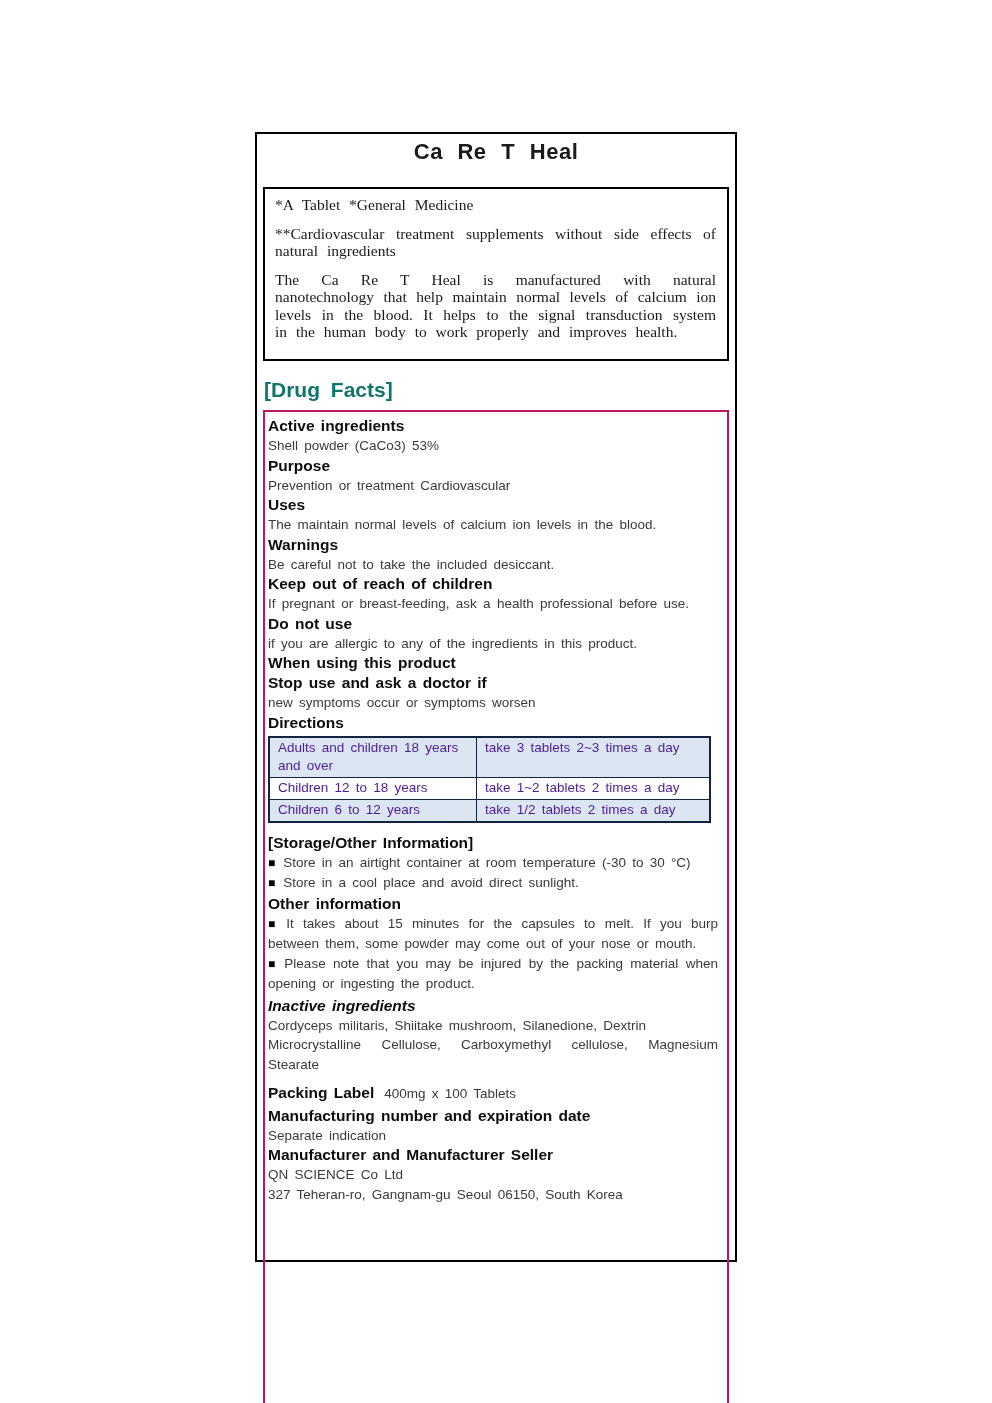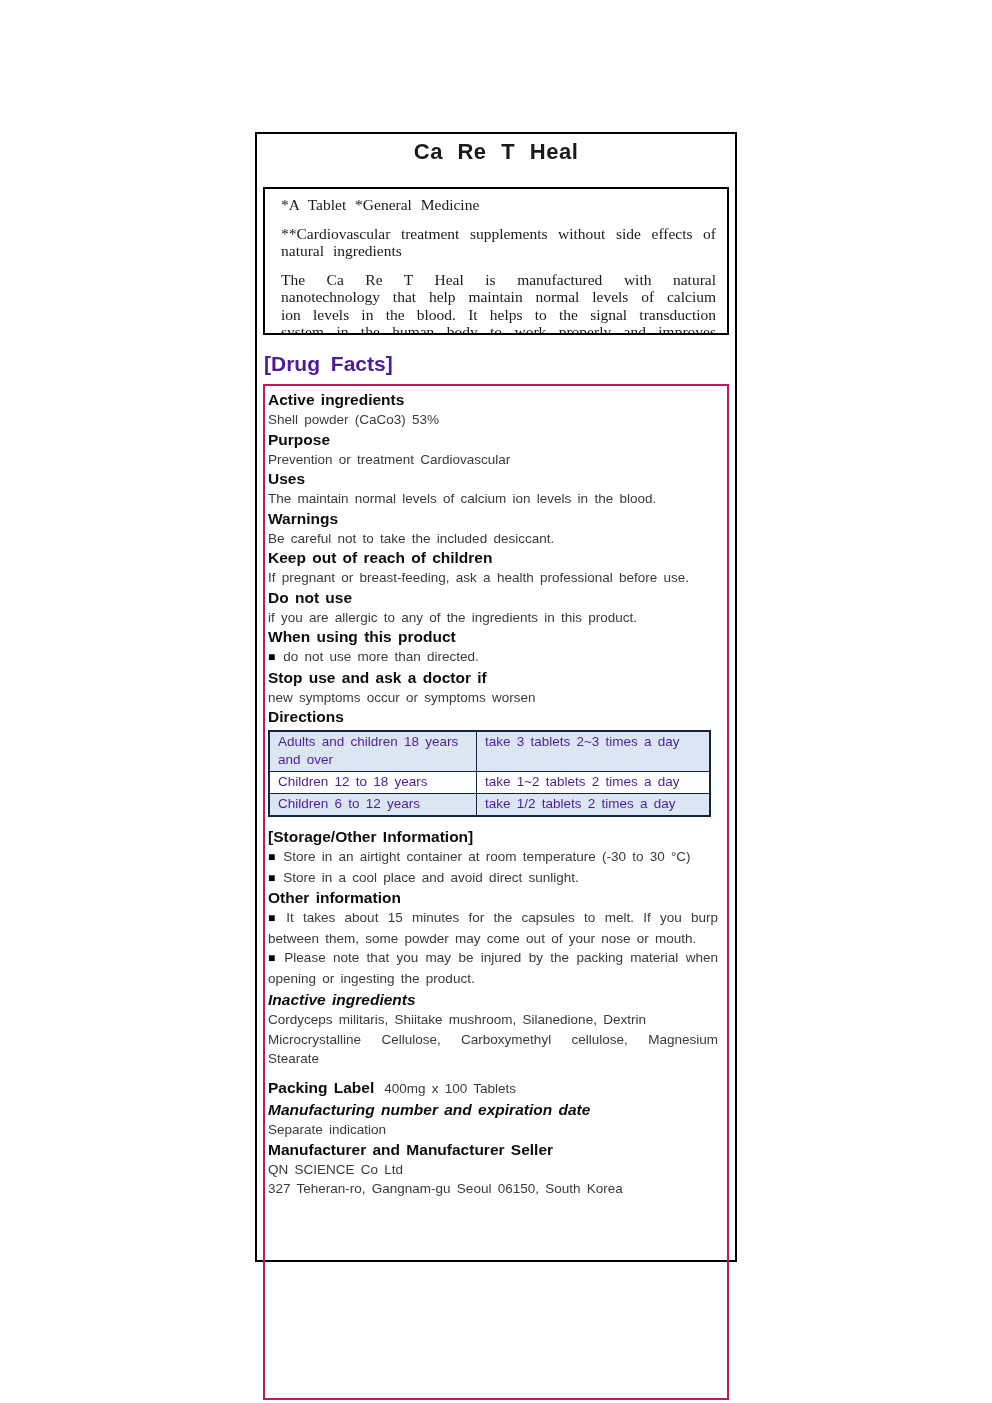--- a/index.html
+++ b/index.html
@@ -27,36 +27,36 @@
     font-size: 22px;
     font-weight: bold;
     color: #1a1a1a;
     word-spacing: 8px;
     letter-spacing: 0.5px;
     padding: 2px 0 22px 0;
   }
   .intro-box {
     border: 2px solid #000;
     box-sizing: border-box;
-    padding: 7px 11px 8px 16px;
+    padding: 7px 11px 8px 10px;
     font-family: "Liberation Serif", "DejaVu Serif", serif;
     font-size: 15.5px;
     line-height: 17.5px;
     color: #1a1a1a;
     text-align: justify;
     word-spacing: 5px;
-    height: 148px;
+    height: 174px;
     overflow: hidden;
   }
   .intro-box p { margin: 0 0 11px 0; }
   .intro-box p:last-child { margin-bottom: 0; }
   .drug-facts-heading {
     font-size: 21px;
     font-weight: bold;
-    color: #4c1d95;
+    color: #0f766e;
     margin: 17px 0 8px 1px;
     word-spacing: 5px;
   }
   .facts-box {
     border: 2px solid #be185d;
     box-sizing: border-box;
     padding: 4px 9px 8px 3px;
     font-size: 13.5px;
     line-height: 19.5px;
     color: #3a3a3a;
@@ -126,21 +126,20 @@
       <div class="h">Warnings</div>
       <div class="body-text">Be careful not to take the included desiccant.</div>
 
       <div class="h">Keep out of reach of children</div>
       <div class="body-text">If pregnant or breast-feeding, ask a health professional before use.</div>
 
       <div class="h">Do not use</div>
       <div class="body-text">if you are allergic to any of the ingredients in this product.</div>
 
       <div class="h">When using this product</div>
-      <div class="bullet-line"><span class="bullet">■</span><span>do not use more than directed.</span></div>
 
       <div class="h">Stop use and ask a doctor if</div>
       <div class="body-text">new symptoms occur or symptoms worsen</div>
 
       <div class="h">Directions</div>
       <table class="directions-table">
         <tbody>
             <tr class="alt">
           <td class="col-who">Adults and children 18 years and over</td>
           <td>take 3 tablets 2~3 times a day</td>
@@ -165,21 +164,21 @@
       <div class="bullet-line"><span class="bullet">■</span><span>Please note that you may be injured by the packing material when opening or ingesting the product.</span></div>
 
       <div class="h" style="margin-top:2px;font-style:italic;">Inactive ingredients</div>
       <div class="body-text">Cordyceps militaris, Shiitake mushroom, Silanedione, Dextrin</div>
       <div class="body-text">Microcrystalline Cellulose, Carboxymethyl cellulose, Magnesium Stearate</div>
 
       <div style="margin-top:9px;">
         <span class="h h-inline">Packing Label</span><span>400mg x 100 Tablets</span>
       </div>
 
-      <div class="h" style="margin-top:2px;font-style:italic;">Manufacturing number and expiration date</div>
+      <div class="h" style="margin-top:2px;">Manufacturing number and expiration date</div>
       <div class="body-text">Separate indication</div>
 
       <div class="h">Manufacturer and Manufacturer Seller</div>
       <div class="body-text">QN SCIENCE Co Ltd</div>
       <div class="body-text">327 Teheran-ro, Gangnam-gu Seoul 06150, South Korea</div>
 
     </div>
   </div>
 </div>
 

